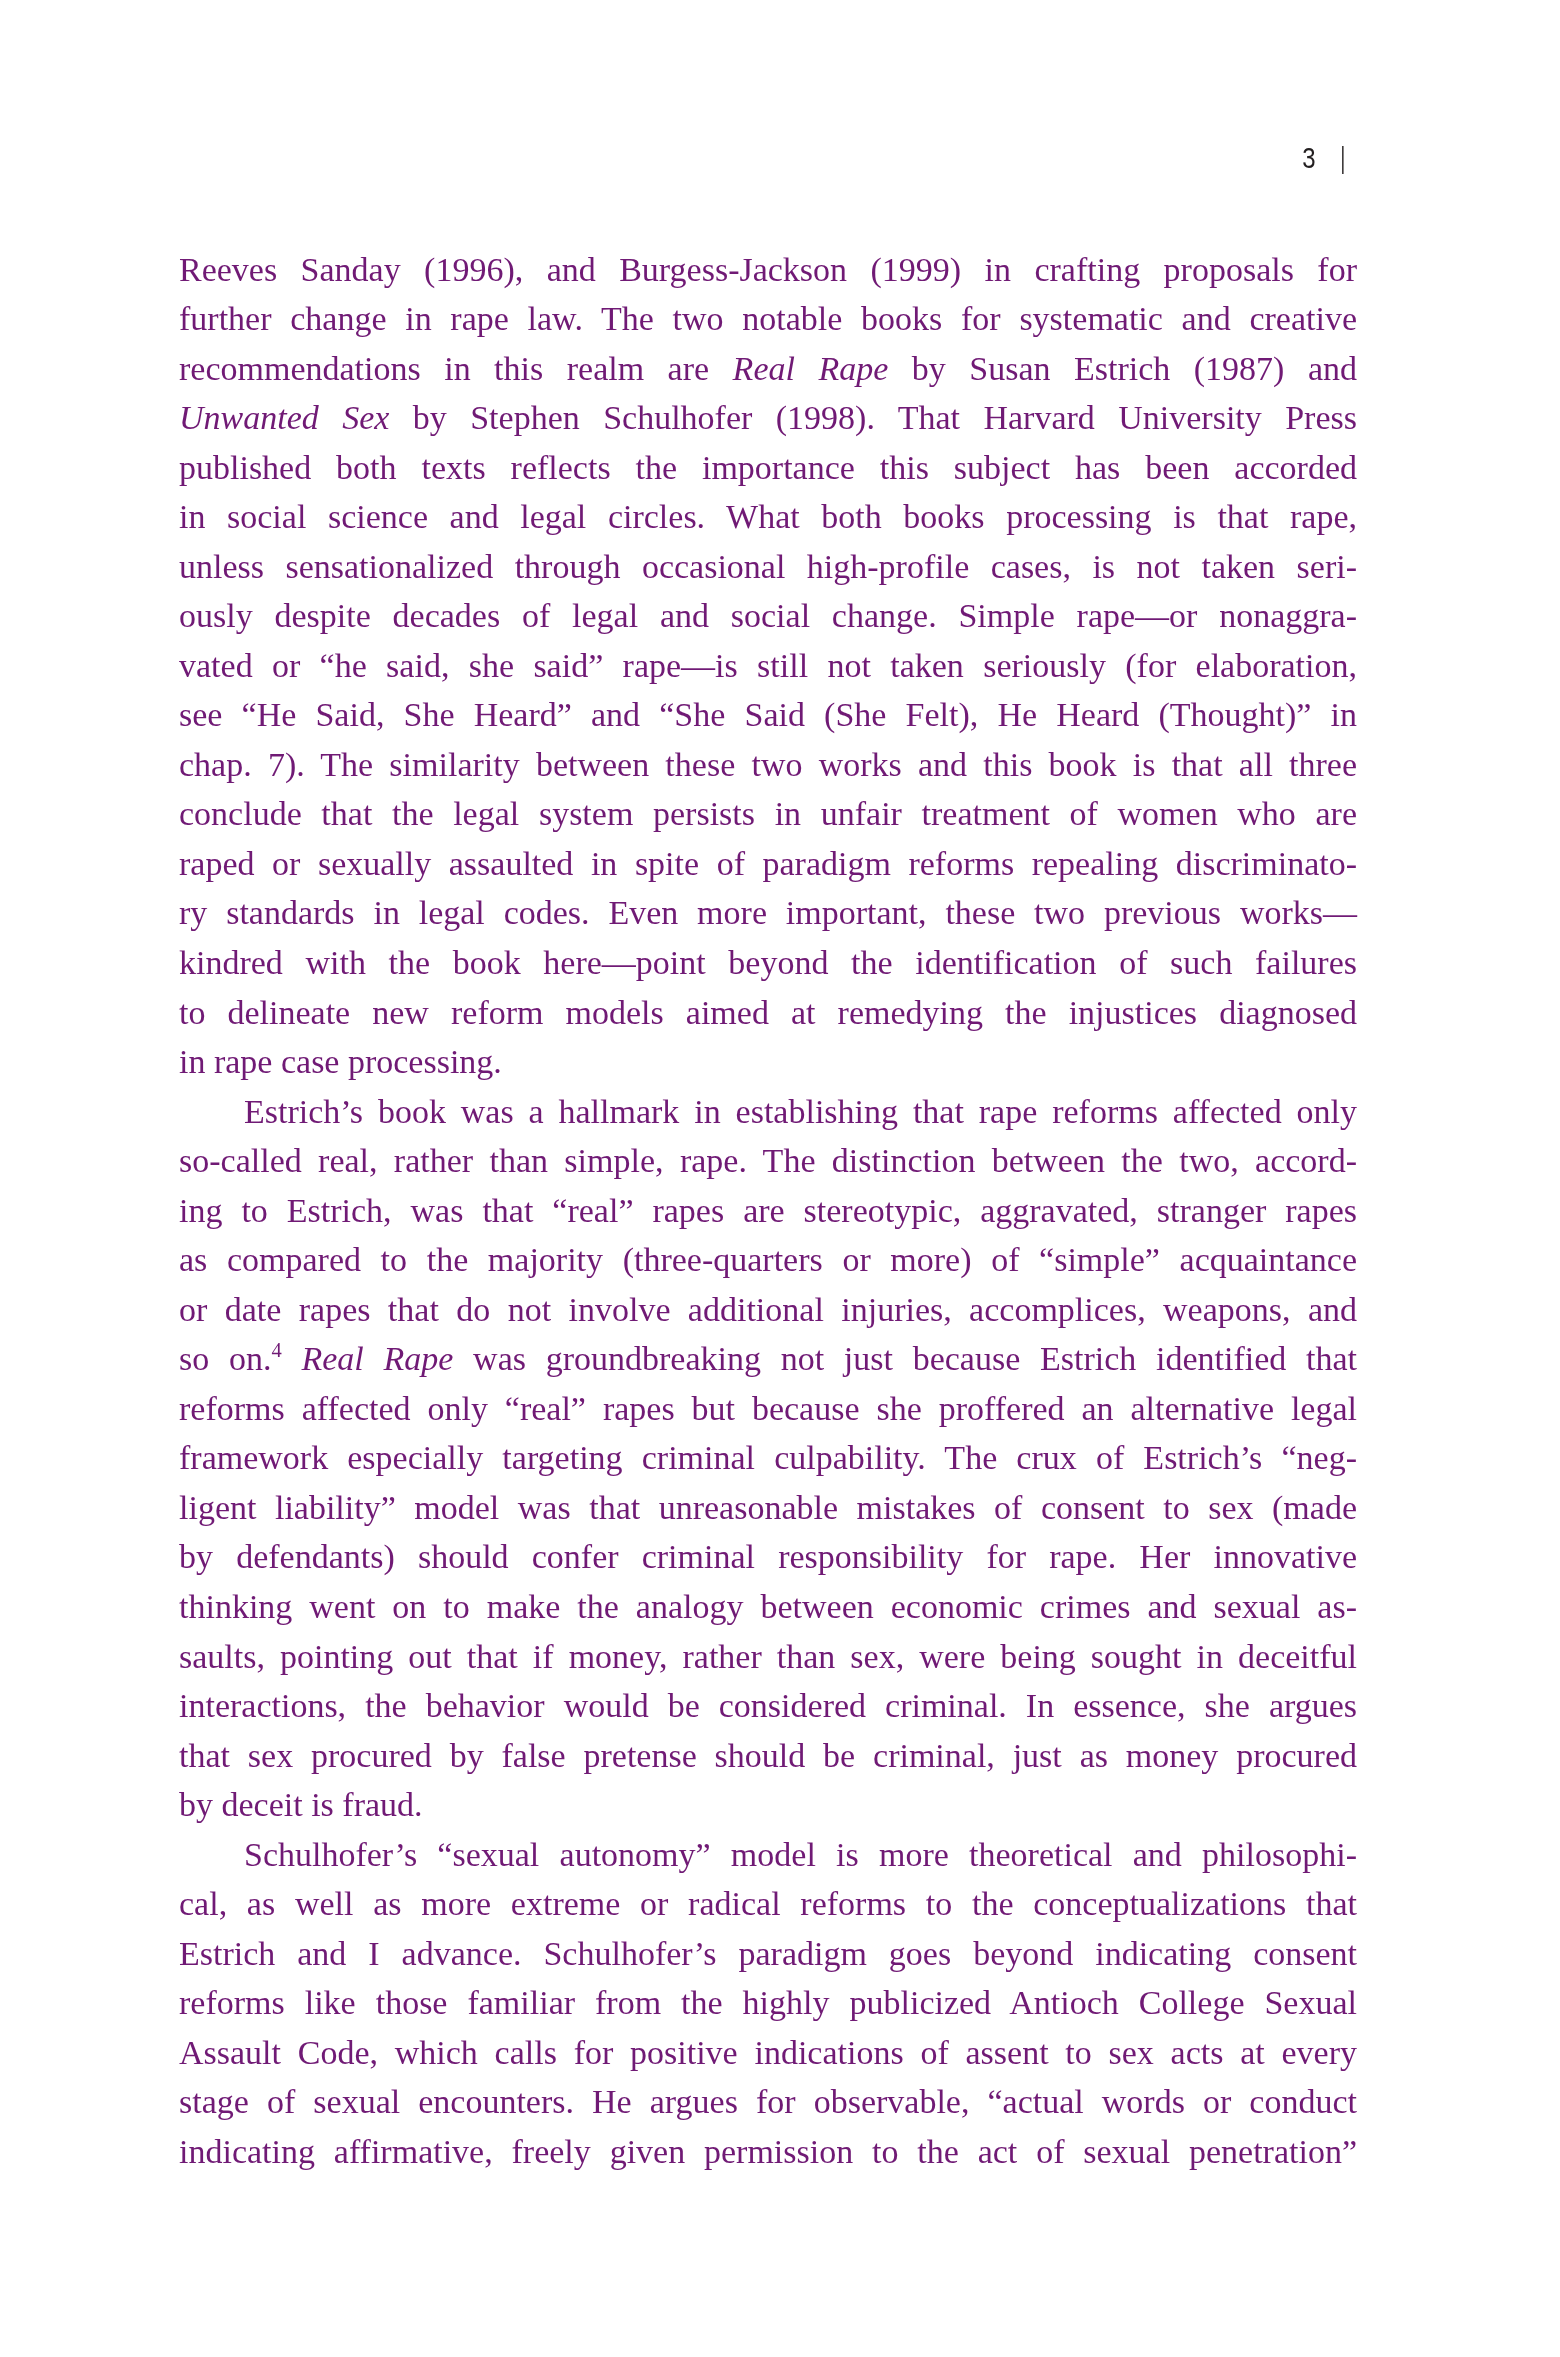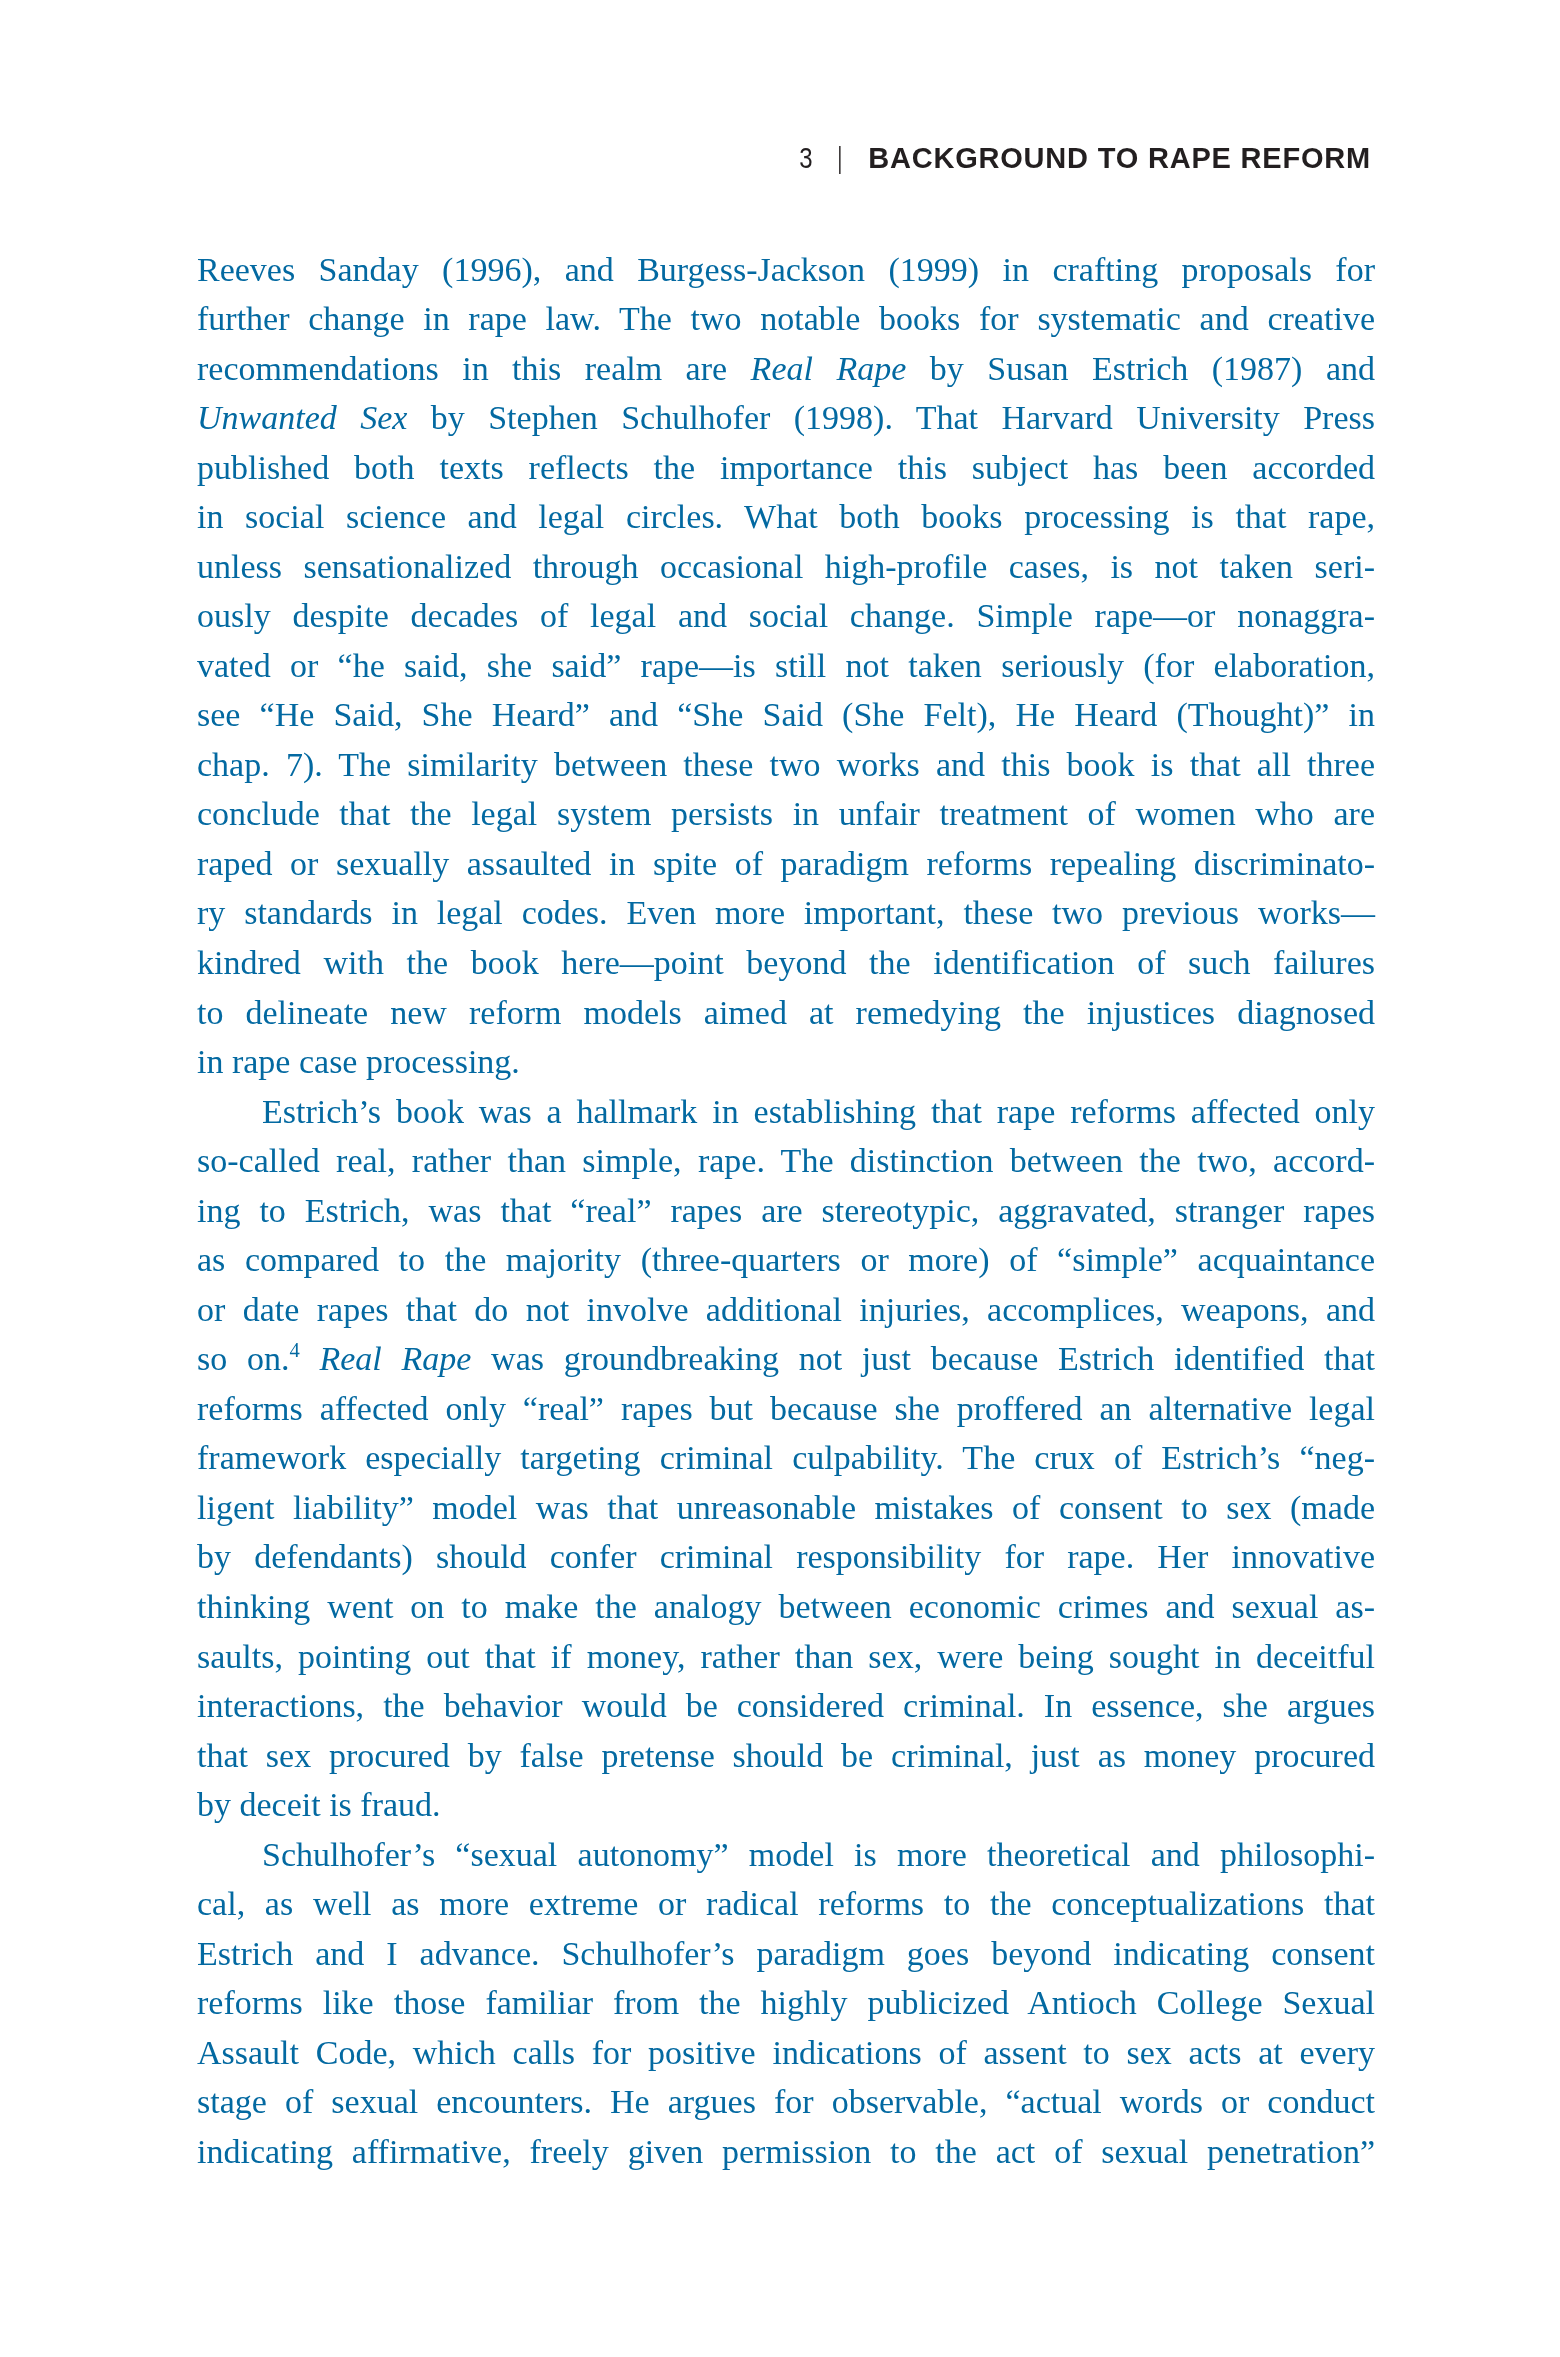--- a/index.html
+++ b/index.html
@@ -7,39 +7,38 @@
   .page { position: absolute; left: 0; top: 0; width: 1561px; height: 2357px; background: #ffffff; }
   .running-head {
     position: absolute; top: 141px; right: 190px; height: 37px;
     display: flex; align-items: baseline; white-space: nowrap;
     font-family: "Liberation Sans", sans-serif; color: #231f20;
   }
   .rh-num { font-size: 30px; font-weight: 400; transform: scaleX(0.8); transform-origin: right center; }
   .rh-sep { font-size: 30px; font-weight: 300; margin: 0 24px 0 24px; transform: scaleX(0.6); }
   .rh-title { font-size: 29px; font-weight: 700; letter-spacing: 5.8px; }
   .line {
-    position: absolute; left: 197px; width: 1178px; height: 49px;
-    font-family: "Liberation Serif", serif; font-size: 34px; color: #0369a1;
+    position: absolute; left: 179px; width: 1178px; height: 49px;
+    font-family: "Liberation Serif", serif; font-size: 34px; color: #701a75;
     white-space: nowrap; line-height: 49px;
     transform-origin: left center;
   }
   .line.just { text-align: justify; text-align-last: justify; }
   .line.indent { padding-left: 65px; width: 1113px; }
   .line.last { text-align: left; }
   .line i { font-style: italic; }
   .line sup { font-size: 20.6px; vertical-align: 13px; line-height: 0; }
 </style>
 </head>
 <body>
 
 <div class="page">
   <div class="running-head">
     <span class="rh-num">3</span>
     <span class="rh-sep">|</span>
-    <span class="rh-title" style="letter-spacing: 0.8px;">BACKGROUND TO RAPE REFORM</span>
   </div>
   <div id="body-text">
       <div>
         <div class="line just" style="top: 245px;"><span>Reeves Sanday (1996), and Burgess-Jackson (1999) in crafting proposals for</span></div>
         <div class="line just" style="top: 294px;"><span>further change in rape law. The two notable books for systematic and creative</span></div>
         <div class="line just" style="top: 344px;"><span>recommendations in this realm are </span><i>Real Rape</i><span> by Susan Estrich (1987) and</span></div>
         <div class="line just" style="top: 393px;"><i>Unwanted Sex</i><span> by Stephen Schulhofer (1998). That Harvard University Press</span></div>
         <div class="line just" style="top: 443px;"><span>published both texts reflects the importance this subject has been accorded</span></div>
         <div class="line just" style="top: 492px;"><span>in social science and legal circles. What both books processing is that rape,</span></div>
         <div class="line just" style="top: 542px;"><span>unless sensationalized through occasional high-profile cases, is not taken seri-</span></div>

